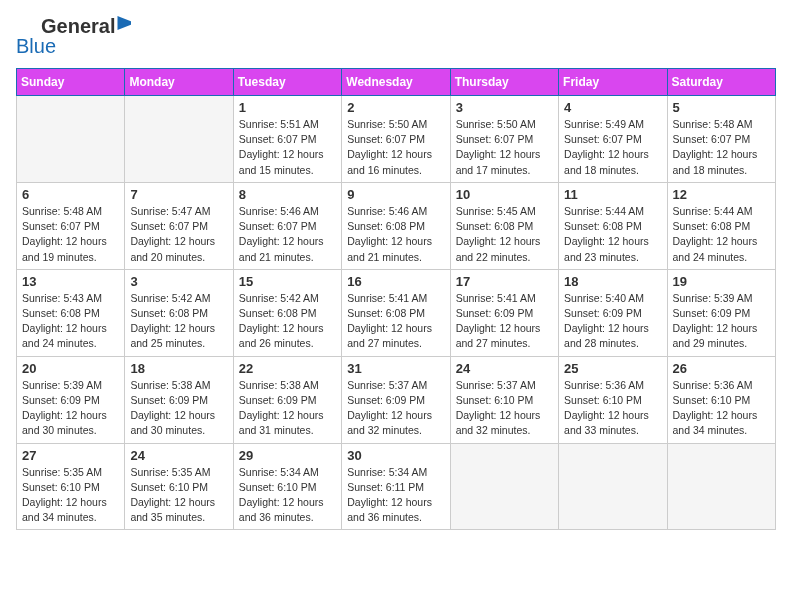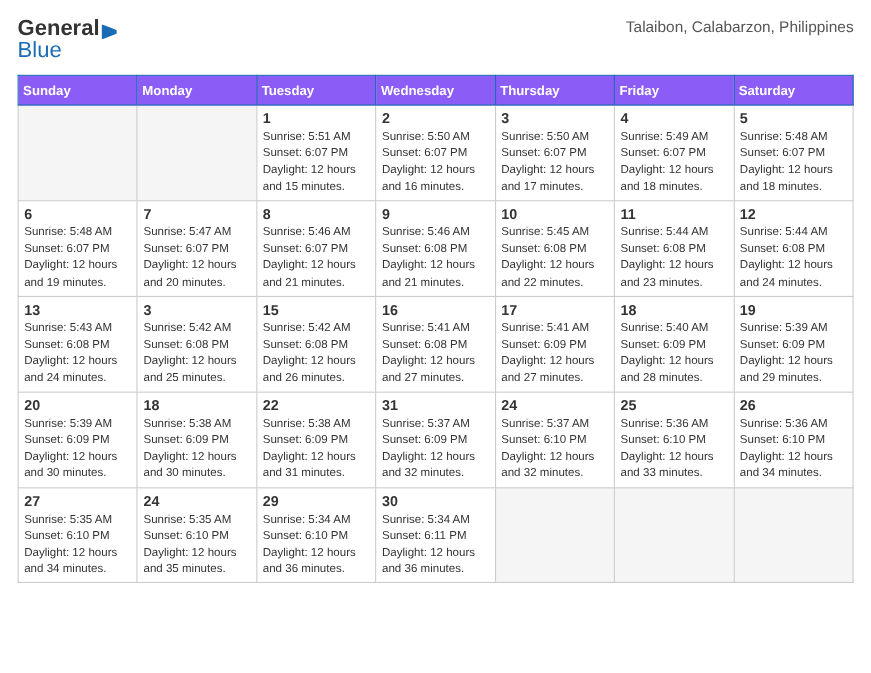--- a/index.html
+++ b/index.html
@@ -54,21 +54,21 @@
     .location-title {
       font-size: 14px;
       color: #555;
     }
     .calendar {
       width: 100%;
       border-collapse: collapse;
       border: 1px solid #ccc;
     }
     .calendar th {
-      background: #8b5cf6;
+      background: #d946ef;
       color: #fff;
       font-size: 12px;
       font-weight: bold;
       padding: 6px 4px;
       text-align: left;
       border: 1px solid #1a6bb5;
     }
     .calendar td {
       border: 1px solid #ccc;
       vertical-align: top;
@@ -93,28 +93,27 @@
       font-size: 10.5px;
       line-height: 1.45;
       color: #333;
     }
   </style>
 </head>
 <body>
 
 <div class="header-area">
   <div class="logo">
-    <div style="display:flex;align-items:flex-end;">
+    <div style="display:flex;align-items:flex-start;margin-left:25px;">
       <span class="logo-general">General</span>
       <span class="logo-icon"></span>
     </div>
     <span class="logo-blue">Blue</span>
   </div>
   <div class="title-area">
-    <div class="location-title">Talaibon, Calabarzon, Philippines</div>
   </div>
 </div>
 
 <table class="calendar">
   <thead>
     <tr>
     <th>Sunday</th>
         <th>Monday</th>
         <th>Tuesday</th>
         <th>Wednesday</th>

